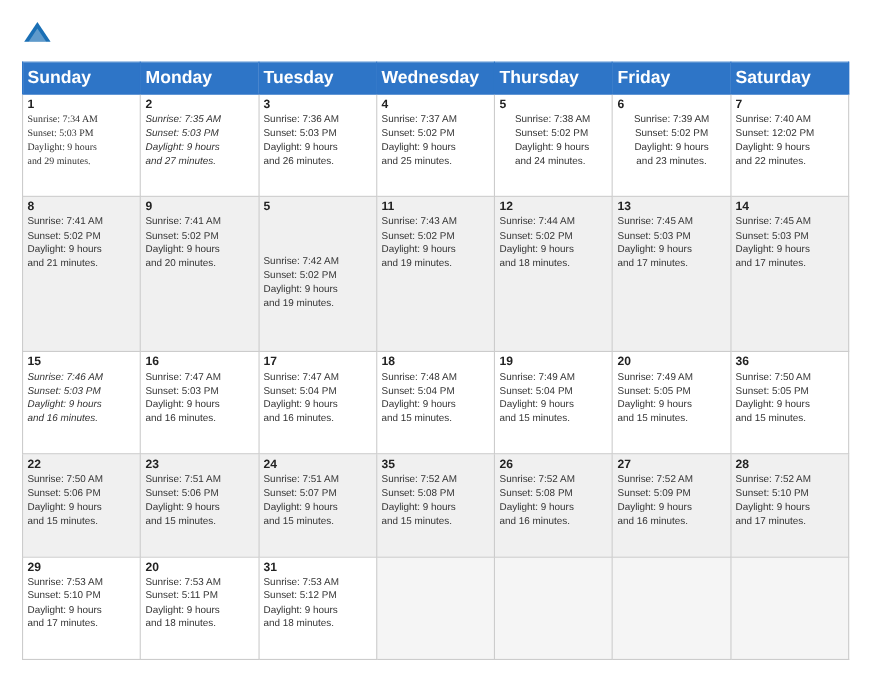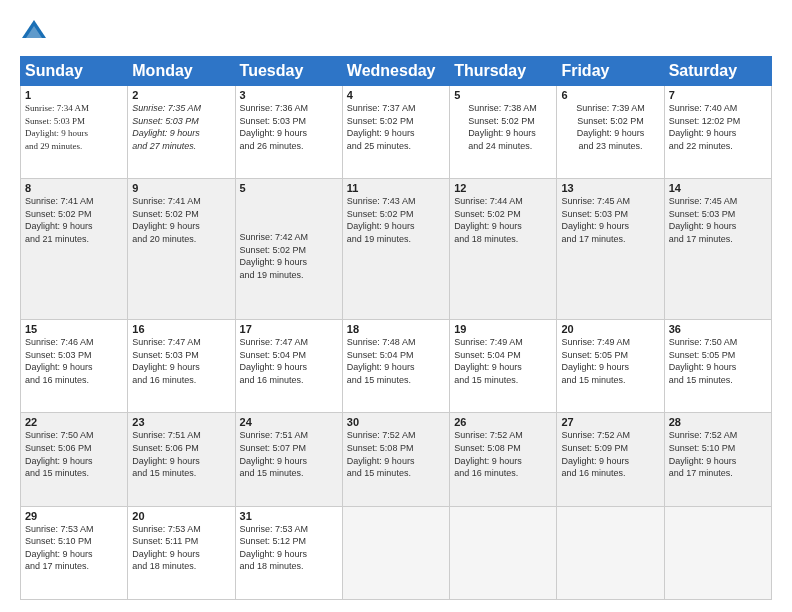--- a/index.html
+++ b/index.html
@@ -230,21 +230,21 @@
             <span class="day-number">14</span>
             <div class="day-info" style="white-space: pre-line;">Sunrise: 7:45 AM
 Sunset: 5:03 PM
 Daylight: 9 hours
 and 17 minutes.</div>
           </td>
         </tr>
         <tr>
           <td>
             <span class="day-number">15</span>
-            <div class="day-info" style="white-space: pre-line;">Sunrise: 7:46 AM
+            <div class="day-info" style="white-space: pre-line; font-style: italic;">Sunrise: 7:46 AM
 Sunset: 5:03 PM
 Daylight: 9 hours
 and 16 minutes.</div>
           </td>
           <td>
             <span class="day-number">16</span>
             <div class="day-info" style="white-space: pre-line;">Sunrise: 7:47 AM
 Sunset: 5:03 PM
 Daylight: 9 hours
 and 16 minutes.</div>
@@ -301,21 +301,21 @@
 and 15 minutes.</div>
           </td>
           <td>
             <span class="day-number">24</span>
             <div class="day-info" style="white-space: pre-line;">Sunrise: 7:51 AM
 Sunset: 5:07 PM
 Daylight: 9 hours
 and 15 minutes.</div>
           </td>
           <td>
-            <span class="day-number">30</span>
+            <span class="day-number">35</span>
             <div class="day-info" style="white-space: pre-line;">Sunrise: 7:52 AM
 Sunset: 5:08 PM
 Daylight: 9 hours
 and 15 minutes.</div>
           </td>
           <td>
             <span class="day-number">26</span>
             <div class="day-info" style="white-space: pre-line;">Sunrise: 7:52 AM
 Sunset: 5:08 PM
 Daylight: 9 hours

